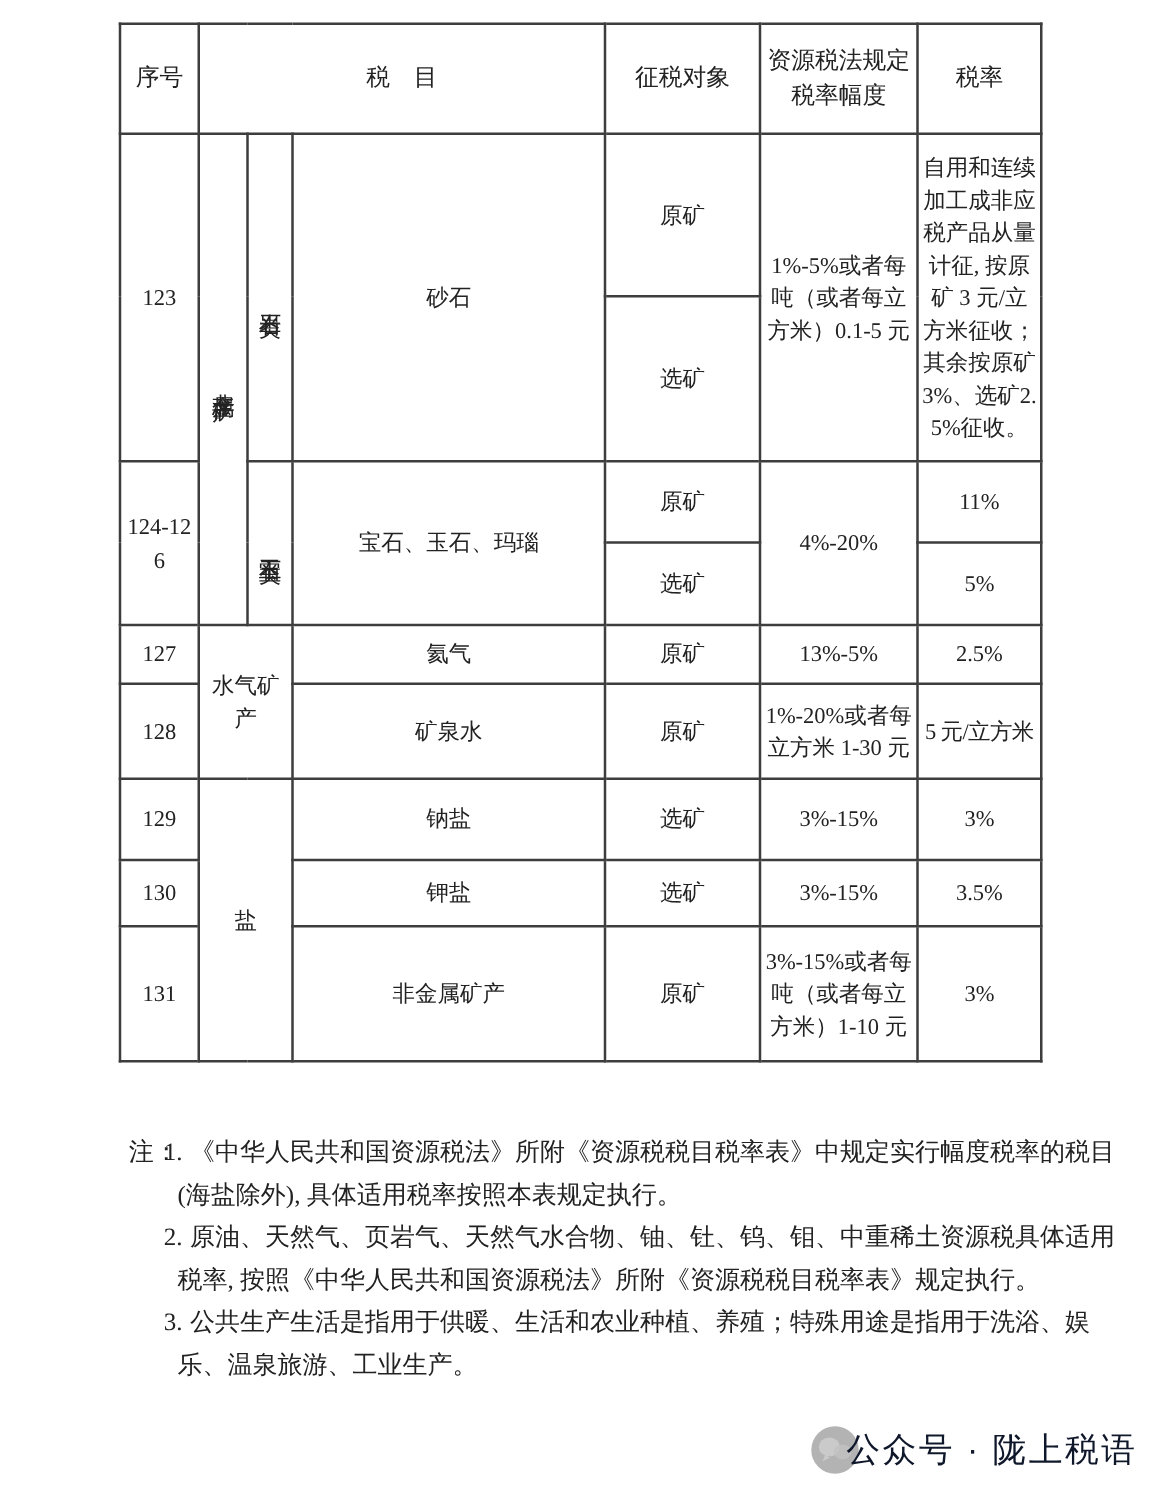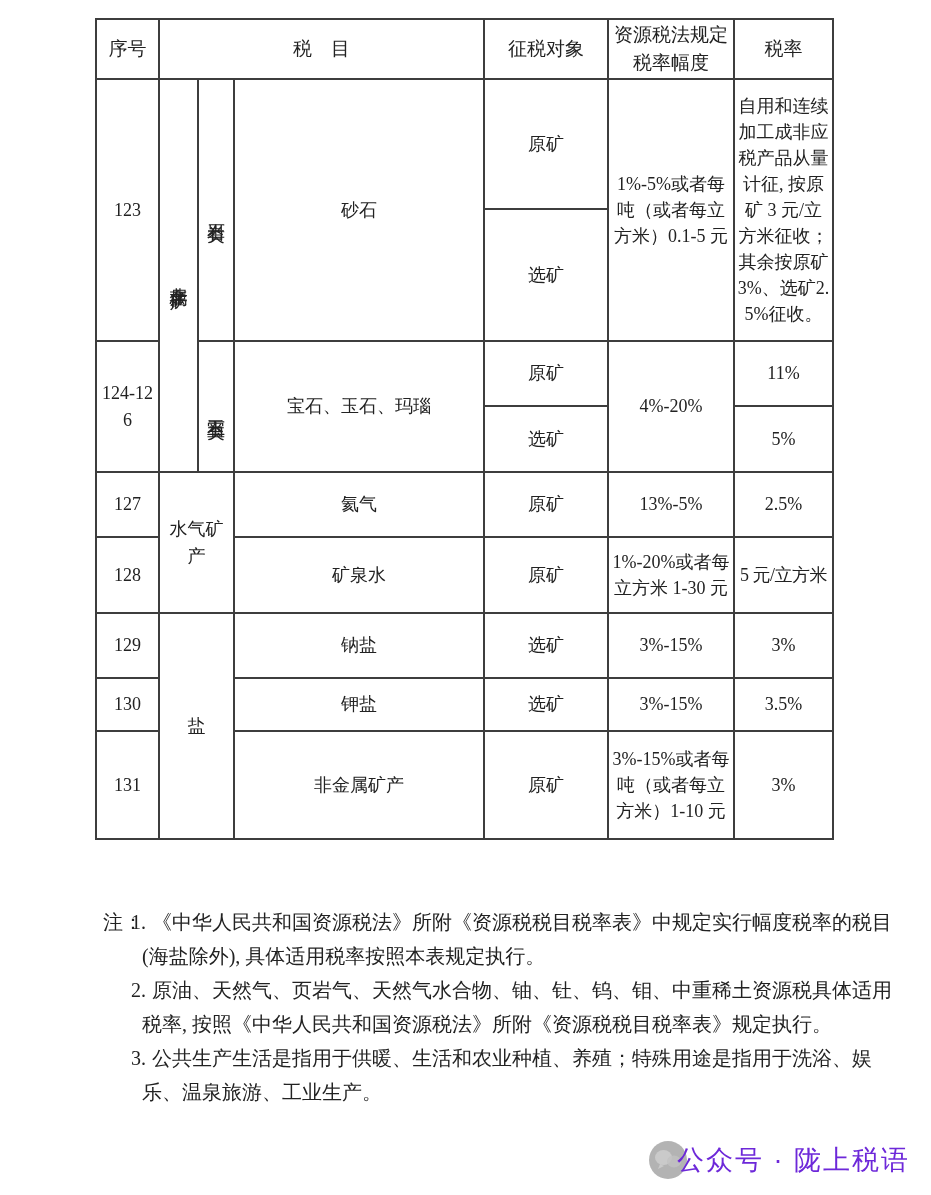--- a/index.html
+++ b/index.html
@@ -17,42 +17,42 @@
   td.tightrate{font-size:17px;white-space:nowrap;padding:0;letter-spacing:-0.5px;}
 
   
   .notes{position:absolute;left:103px;top:905px;width:795px;font-size:20px;line-height:34px;z-index:2;}
   .note-label{position:absolute;left:0;top:0;}
   .note-list{margin:0 0 0 39px;padding:0;list-style:none;}
   .note-item{width:753px;text-indent:-11px;}
   .note-num{margin-right:6px;}
 
   
-  .watermark{position:absolute;left:648px;top:1140px;display:flex;align-items:center;z-index:1;color:#6d28d9;}
+  .watermark{position:absolute;left:648px;top:1140px;display:flex;align-items:center;z-index:1;color:#0f172a;}
   .wm-icon{width:40px;height:40px;flex:0 0 auto;}
   .wm-text{font-family:"Liberation Sans","DejaVu Sans",sans-serif;font-size:27px;letter-spacing:2px;
     margin-left:-11px;white-space:nowrap;}
 </style>
 </head>
 <body>
 
 <div class="page">
 
   <table class="tax">
     <colgroup>
       <col style="width:63px">
         <col style="width:39px">
         <col style="width:36px">
         <col style="width:250px">
       <col style="width:124px">
         <col style="width:126px">
         <col style="width:99px">
     </colgroup>
     <tbody>
-        <tr style="height:60px">
+        <tr style="height:88px">
       <th>序号</th>
       <th colspan="3">税　目</th>
       <th>征税对象</th>
       <th>资源税法规定税率幅度</th>
       <th>税率</th>
     </tr>
 
     <tr style="height:130px">
       <td rowspan="2">123</td>
       <td rowspan="4" class="vtext">非金属矿产</td>
@@ -72,21 +72,21 @@
       <td rowspan="2">宝石、玉石、玛瑙</td>
       <td>原矿</td>
       <td rowspan="2" class="range">4%-20%</td>
       <td>11%</td>
     </tr>
     <tr style="height:66px">
       <td>选矿</td>
       <td>5%</td>
     </tr>
 
-    <tr style="height:65px">
+    <tr style="height:47px">
       <td>127</td>
       <td rowspan="2" colspan="2">水气矿产</td>
       <td>氦气</td>
       <td>原矿</td>
       <td class="range">13%-5%</td>
       <td>2.5%</td>
     </tr>
     <tr style="height:76px">
       <td>128</td>
       <td>矿泉水</td>

